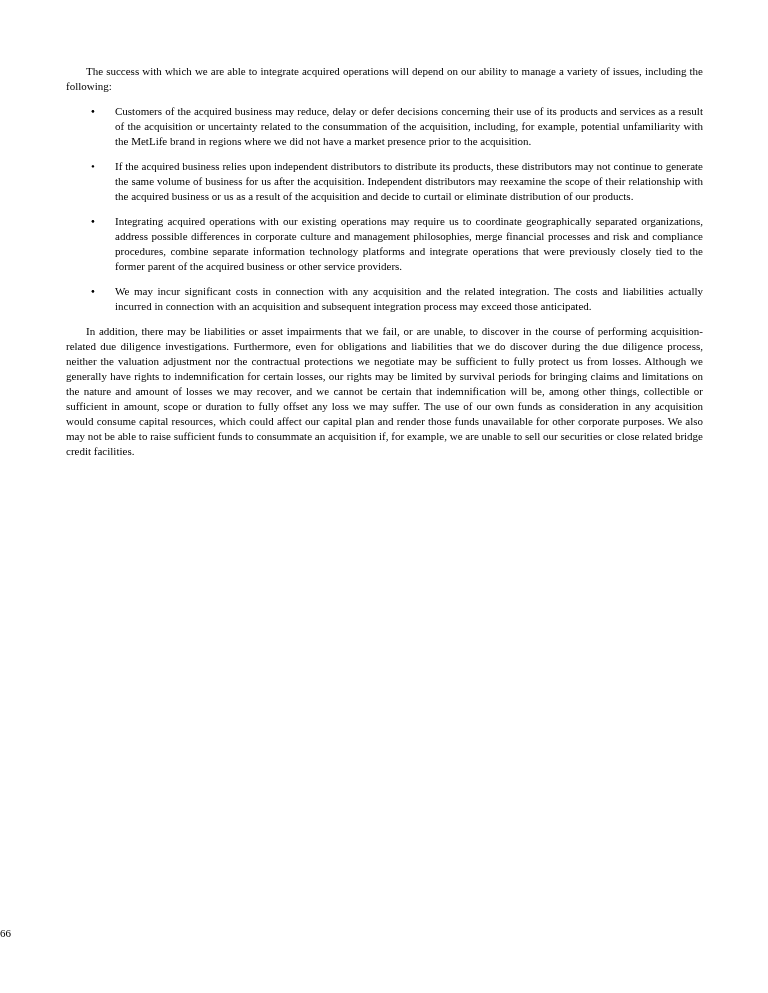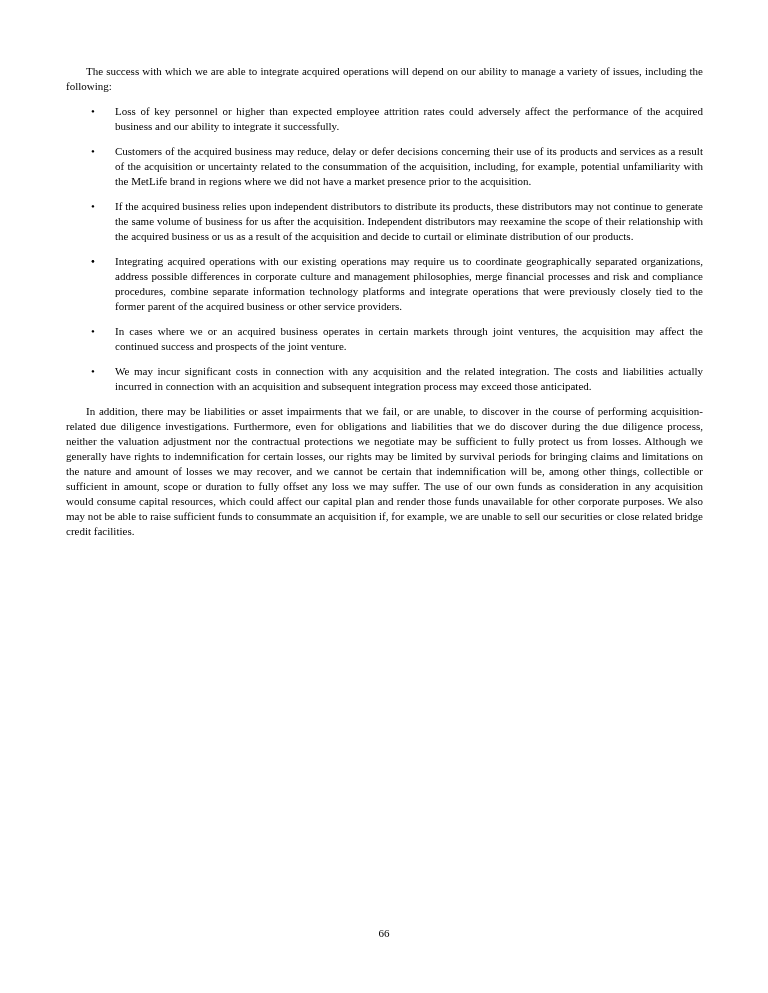--- a/index.html
+++ b/index.html
@@ -42,56 +42,53 @@
   ul.bullet-list li .bullet {
     position: absolute;
     left: 25px;
     top: 0;
   }
   .page-number {
     position: absolute;
     left: 0;
     top: 926px;
     width: 100%;
-    text-align: center;
     font-size: 11px;
     line-height: 15px;
   }
 </style>
 </head>
 <body>
 
 <div class="page">
   <div class="content">
 
     <p class="body-para">The success with which we are able to integrate acquired operations will depend on our ability to manage a variety of issues, including the following:</p>
 
     <ul class="bullet-list">
       <li>
         <span class="bullet">•</span>
-        <span>Loss of key personnel or higher than expected employee attrition rates could adversely affect the performance of the acquired business and our ability to integrate it successfully.</span>
       </li>
       <li>
         <span class="bullet">•</span>
         <span>Customers of the acquired business may reduce, delay or defer decisions concerning their use of its products and services as a result of the acquisition or uncertainty related to the consummation of the acquisition, including, for example, potential unfamiliarity with the MetLife brand in regions where we did not have a market presence prior to the acquisition.</span>
       </li>
       <li>
         <span class="bullet">•</span>
         <span>If the acquired business relies upon independent distributors to distribute its products, these distributors may not continue to generate the same volume of business for us after the acquisition. Independent distributors may reexamine the scope of their relationship with the acquired business or us as a result of the acquisition and decide to curtail or eliminate distribution of our products.</span>
       </li>
       <li>
         <span class="bullet">•</span>
       </li>
       <li>
         <span class="bullet">•</span>
         <span>Integrating acquired operations with our existing operations may require us to coordinate geographically separated organizations, address possible differences in corporate culture and management philosophies, merge financial processes and risk and compliance procedures, combine separate information technology platforms and integrate operations that were previously closely tied to the former parent of the acquired business or other service providers.</span>
       </li>
       <li>
         <span class="bullet">•</span>
-        <span>In cases where we or an acquired business operates in certain markets through joint ventures, the acquisition may affect the continued success and prospects of the joint venture.</span>
       </li>
       <li>
         <span class="bullet">•</span>
         <span>We may incur significant costs in connection with any acquisition and the related integration. The costs and liabilities actually incurred in connection with an acquisition and subsequent integration process may exceed those anticipated.</span>
       </li>
     </ul>
 
 
     <p class="body-para">In addition, there may be liabilities or asset impairments that we fail, or are unable, to discover in the course of performing acquisition-related due diligence investigations. Furthermore, even for obligations and liabilities that we do discover during the due diligence process, neither the valuation adjustment nor the contractual protections we negotiate may be sufficient to fully protect us from losses. Although we generally have rights to indemnification for certain losses, our rights may be limited by survival periods for bringing claims and limitations on the nature and amount of losses we may recover, and we cannot be certain that indemnification will be, among other things, collectible or sufficient in amount, scope or duration to fully offset any loss we may suffer. The use of our own funds as consideration in any acquisition would consume capital resources, which could affect our capital plan and render those funds unavailable for other corporate purposes. We also may not be able to raise sufficient funds to consummate an acquisition if, for example, we are unable to sell our securities or close related bridge credit facilities.</p>
 

